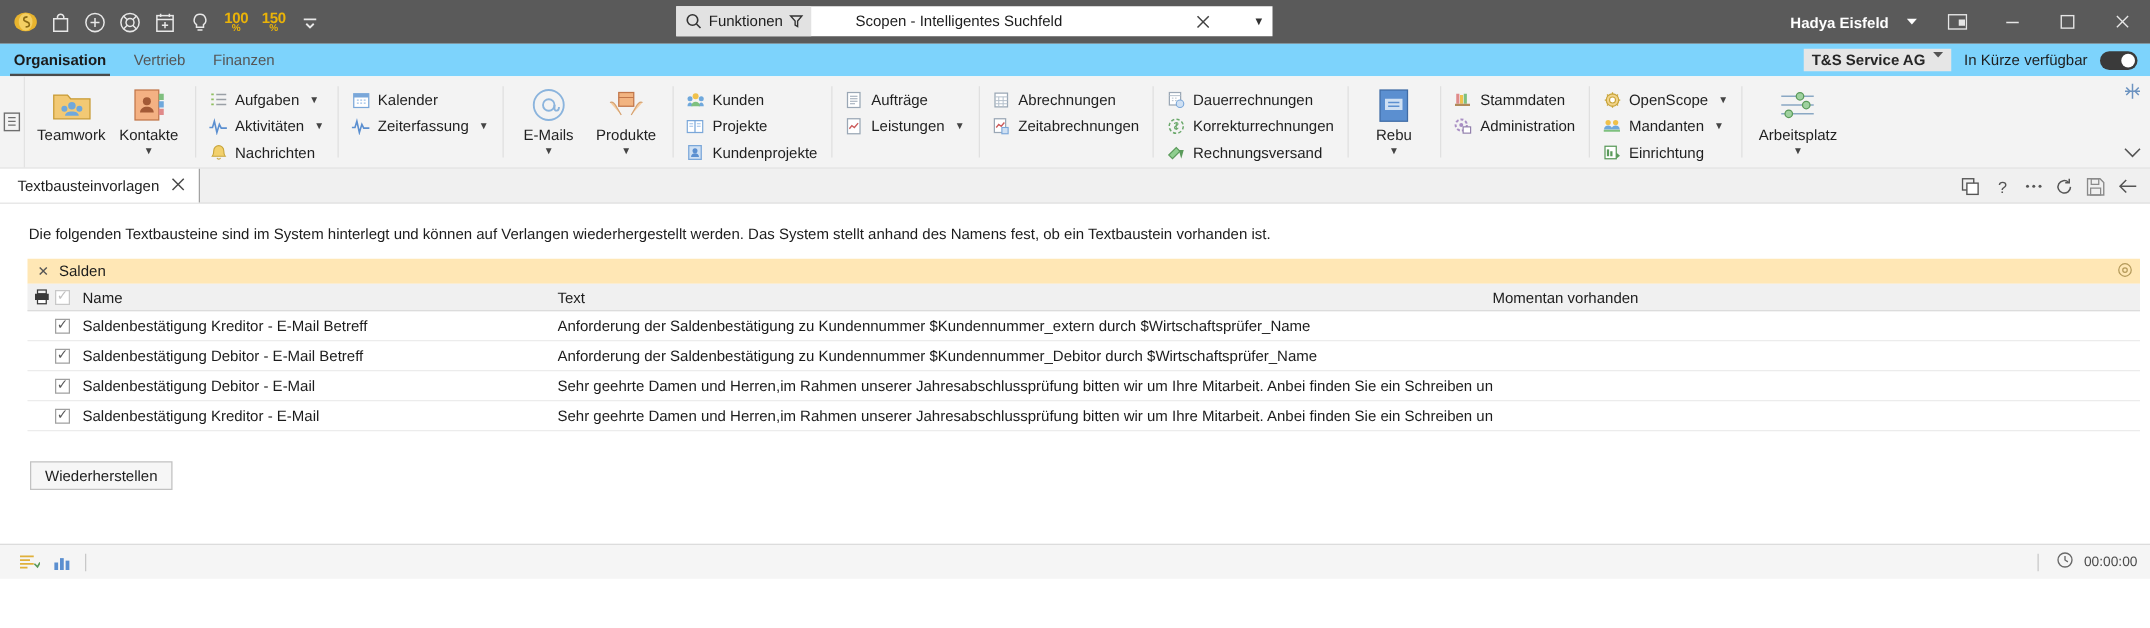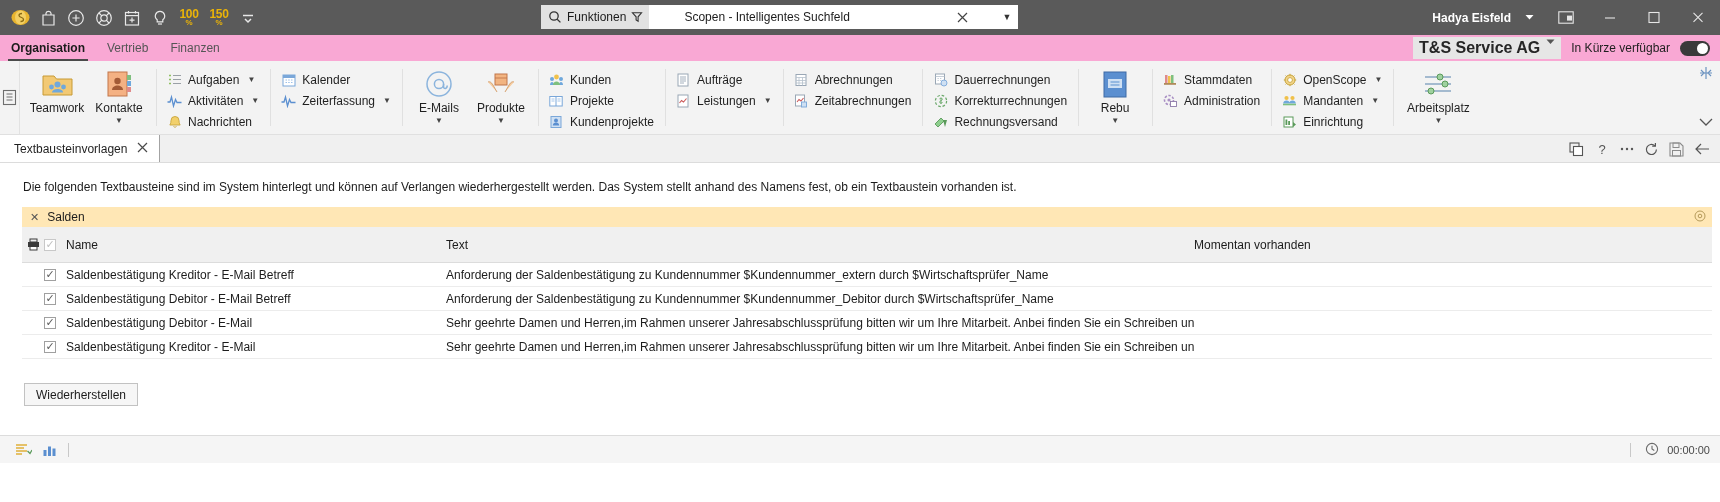--- a/index.html
+++ b/index.html
@@ -80,21 +80,21 @@
   }
   .tb-icon {
     width: 44px; height: 35px;
     display: flex; align-items: center; justify-content: center;
     color: #e6e6e6;
   }
 
   
   .ribbon-tabs {
     height: 26px;
-    background: #f9a8d4;
+    background: #7dd3fc;
     display: flex;
     align-items: stretch;
     position: relative;
     border-bottom: none;
   }
   .rtab {
     padding: 0 11px;
     display: flex; align-items: center;
     font-size: 12px;
     color: #555;
@@ -103,21 +103,21 @@
   .rtab.active { color: #1b1b1b; font-weight: bold; }
   .rtab.active:after {
     content:''; position:absolute; left:8px; right:8px; bottom:0; height:2px; background:#4a4a4a;
   }
   .tabs-right {
     position: absolute; right: 0; top:0; height:26px;
     display: flex; align-items: center; gap: 10px; padding-right: 10px;
   }
   .tenant {
     background:#e6e6e6; padding: 2px 6px;
-    font-size:16px; font-weight:bold; color:#262626;
+    font-size:12px; font-weight:bold; color:#262626;
     display:flex; gap:6px;
   }
   .avail-lbl { font-size: 12px; color:#1e1e1e; }
   .toggle {
     width: 30px; height: 15px; border-radius: 8px;
     background: #3a3a3a; position: relative;
   }
   .toggle:after {
     content:''; position:absolute; right:2px; top:2px;
     width:11px; height:11px; border-radius:50%; background:#fff;
@@ -209,21 +209,21 @@
     background: #ffe7b5;
     display:flex; align-items:center;
     position: relative;
   }
   .group-band .gx { font-size:11px; color:#555; padding: 0 8px 0 8px; }
   .group-band .gl { font-size:12px; color:#1c1c1c; }
   .group-band .gright { position:absolute; right:6px; color:#8a8a8a; }
 
   .grid-head {
     margin: 0 8px 0 22px;
-    height: 36px;
+    height: 22px;
     background: #f0f0f0;
     border-bottom: 1px solid #dcdcdc;
     display:flex; align-items:center;
     font-size: 12px; color:#1c1c1c;
     position: relative;
   }
   .gh-printer { width: 22px; display:flex; align-items:center; justify-content:center; color:#3a3a3a;}
   .chk {
     width: 12px; height: 12px;
     border: 1px solid #a0a0a0; background:#fff;

